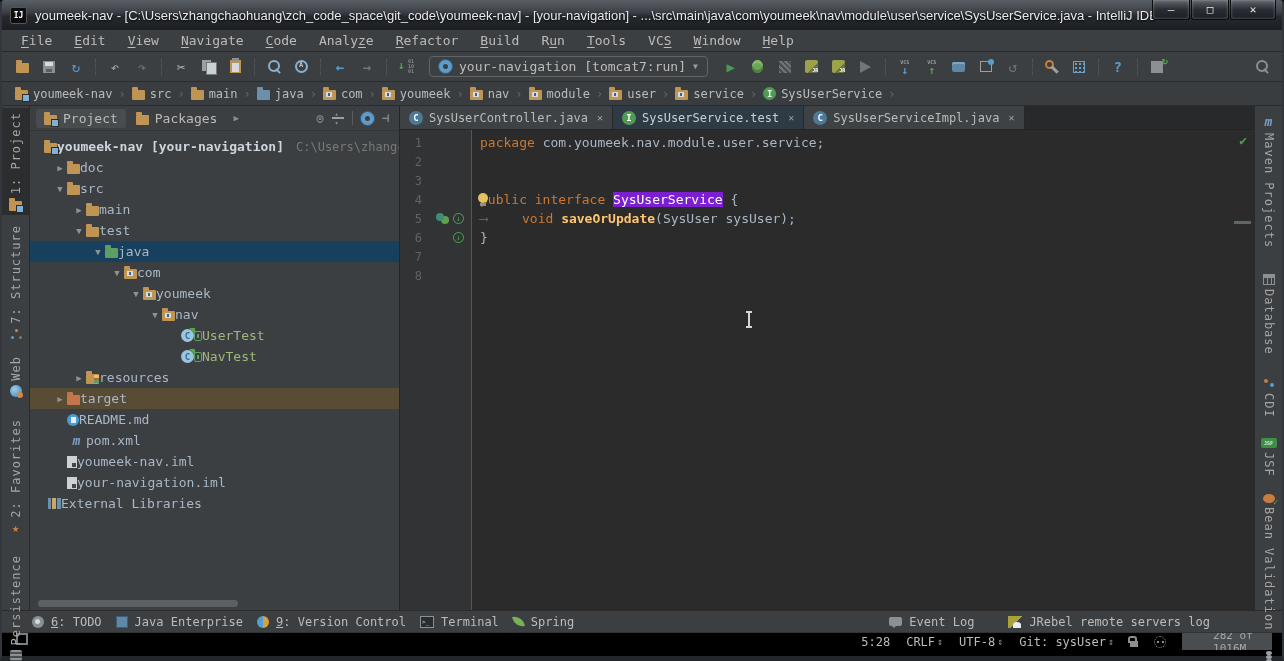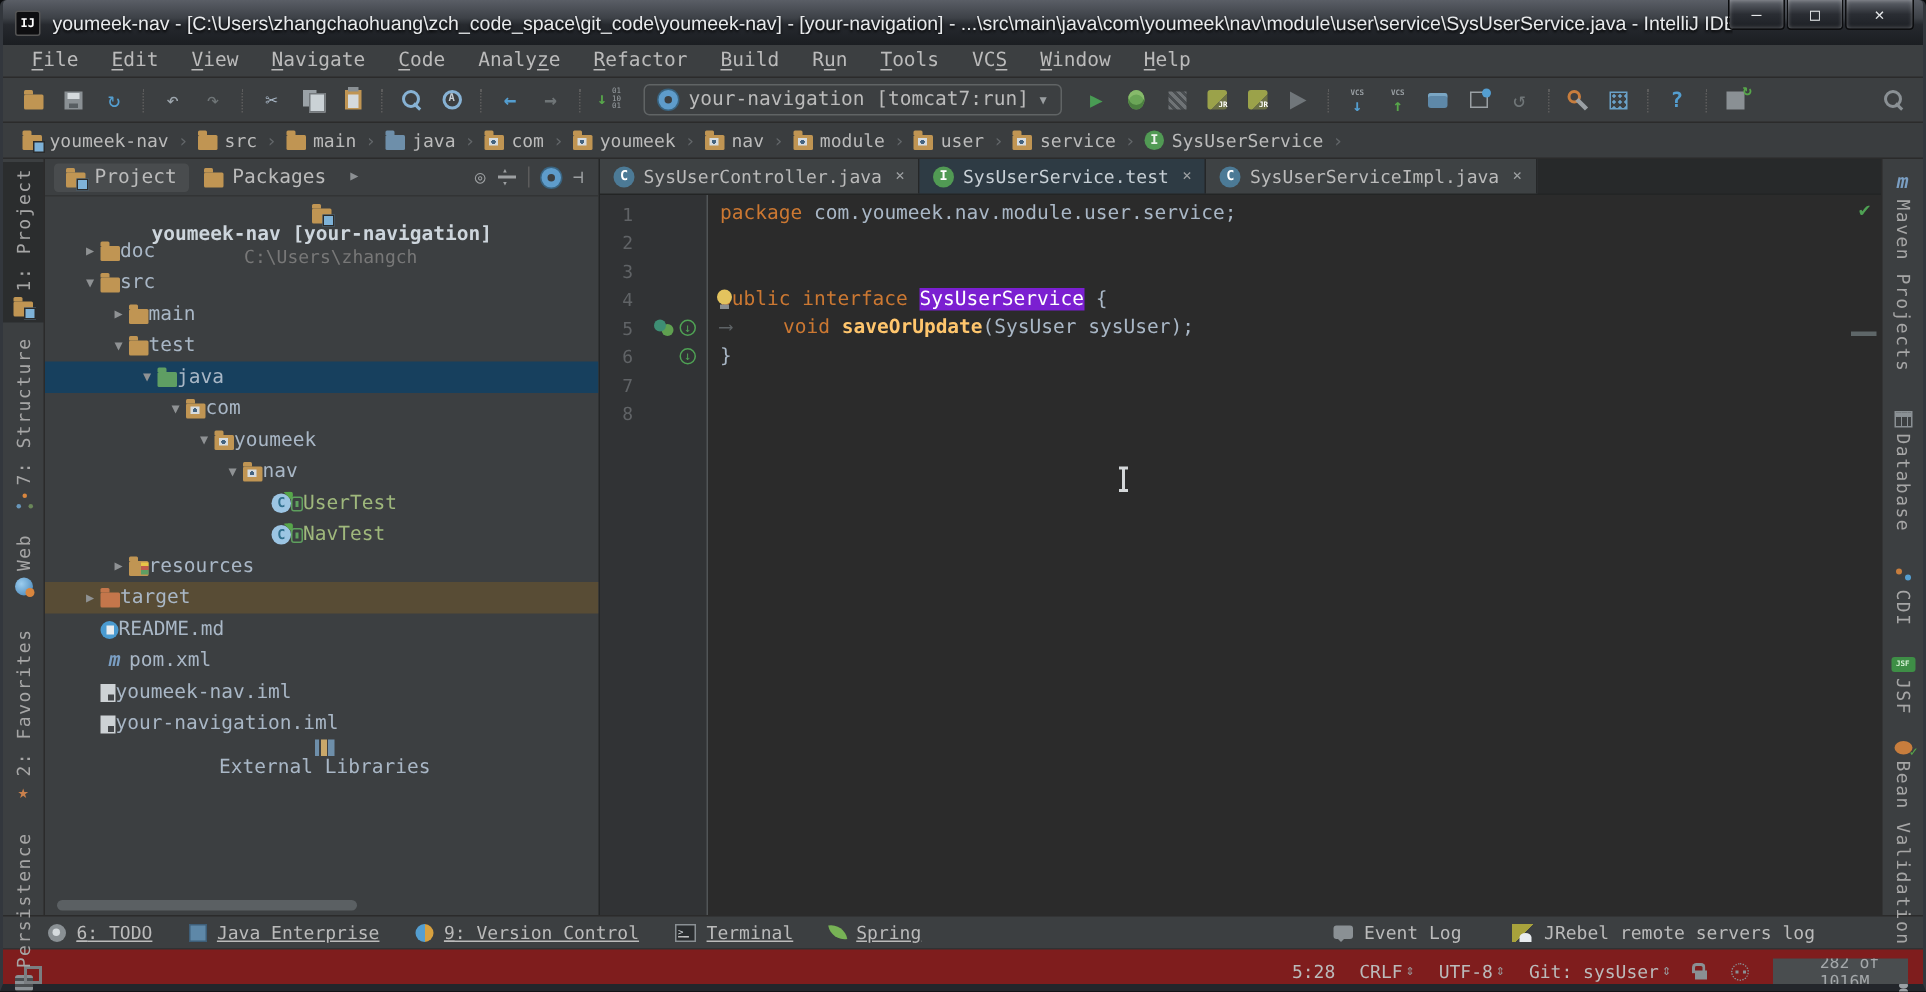--- a/index.html
+++ b/index.html
@@ -111,26 +111,26 @@
   .bulb::after { content:''; position:absolute; left:2px; bottom:-3px; width:6px; height:3px; background:#8A8E90; }
   .ed-check { position:absolute; top:3px; right:7px; color:#4FA254; font-size:13px; font-weight:bold; }
   .ed-mark { position:absolute; top:91px; right:3px; width:17px; height:3px; background:#5E6668; }
   .ibeam { position:absolute; left:348px; top:182px; width:2px; height:15px; background:#D4D7D9; }
   .ibeam::before, .ibeam::after { content:''; position:absolute; left:-2px; width:6px; height:2px; background:#D4D7D9; }
   .ibeam::before { top:-1px; } .ibeam::after { bottom:-1px; }
 
   
   .bottom-bar { height:22px; background:#3C3F41; border-top:1px solid #2B2B2B; display:flex; align-items:center;
                 font-size:12px; color:#BBBBBB; padding:0 12px 0 30px; }
-  .bb-left { display:flex; gap:24px;text-decoration:underline; }
+  .bb-left { display:flex; gap:14px; }
   .bb-right { margin-left:auto; display:flex; gap:34px; padding-right:60px; }
   .bb-item { display:flex; align-items:center; gap:7px; }
 
   
-  .statusbar { height:24px; background:#7f1d1d; border-top:1px solid #303233; display:flex; align-items:flex-end;
+  .statusbar { height:24px; background:#000000; border-top:1px solid #303233; display:flex; align-items:flex-start;
                font-size:12px; color:#BBBBBB; padding:0 10px; }
   .toggle-sq { width:12px; height:12px; border:2px solid #7A7E81; margin-left:4px; }
   .sb-right { margin-left:auto; display:flex; align-items:center; gap:16px; }
   .sb-item { display:flex; align-items:center; gap:2px; }
   .ud { font-size:10px; color:#9A9EA0; }
   .mem { position:relative; width:90px; height:17px; background:#494D4F; color:#A4A8AA; display:flex; align-items:center;
          justify-content:center; font-size:11px; overflow:hidden; }
   .mem-fill { position:absolute; left:0; top:0; bottom:0; width:42px; background:#5D6265; }
   .mem span { position:relative; }
 
@@ -455,21 +455,21 @@
           <span class="pp-arrow">▶</span>
           <span class="pp-icons">
             <span>◎</span>
             <span class="i-collapse"></span>
             <span class="pp-isep"></span>
             <span class="i-gearsm"></span>
             <span>⊣</span>
           </span>
         </div>
       <div class="tree">
-          <div class="trow" style="padding-left: 0; flex-direction: column;">
+          <div class="trow" style="padding-left: 0;">
             <span class="chev"></span>
             <span class="ticon ic-project"></span>
             <span class="tlabel bold">youmeek-nav [your-navigation]</span>
             <span class="textra">C:\Users\zhangch</span>
           </div>
           <div class="trow" style="padding-left: 23px;">
             <span class="chev">▶</span>
             <span class="ticon ic-folder"></span>
             <span class="tlabel">doc</span>
           </div>
@@ -543,21 +543,21 @@
           <div class="trow" style="padding-left: 23px;">
             <span class="chev"></span>
             <span class="ticon ic-iml"></span>
             <span class="tlabel">youmeek-nav.iml</span>
           </div>
           <div class="trow" style="padding-left: 23px;">
             <span class="chev"></span>
             <span class="ticon ic-iml"></span>
             <span class="tlabel">your-navigation.iml</span>
           </div>
-          <div class="trow" style="padding-left: 4px; flex-direction: column;">
+          <div class="trow" style="padding-left: 4px;">
             <span class="chev"></span>
             <span class="ticon ic-library"></span>
             <span class="tlabel">External Libraries</span>
           </div>
         </div>
       <div class="hscroll"></div>
     </div>
 
     <div class="editor">
       <div class="etabs">

